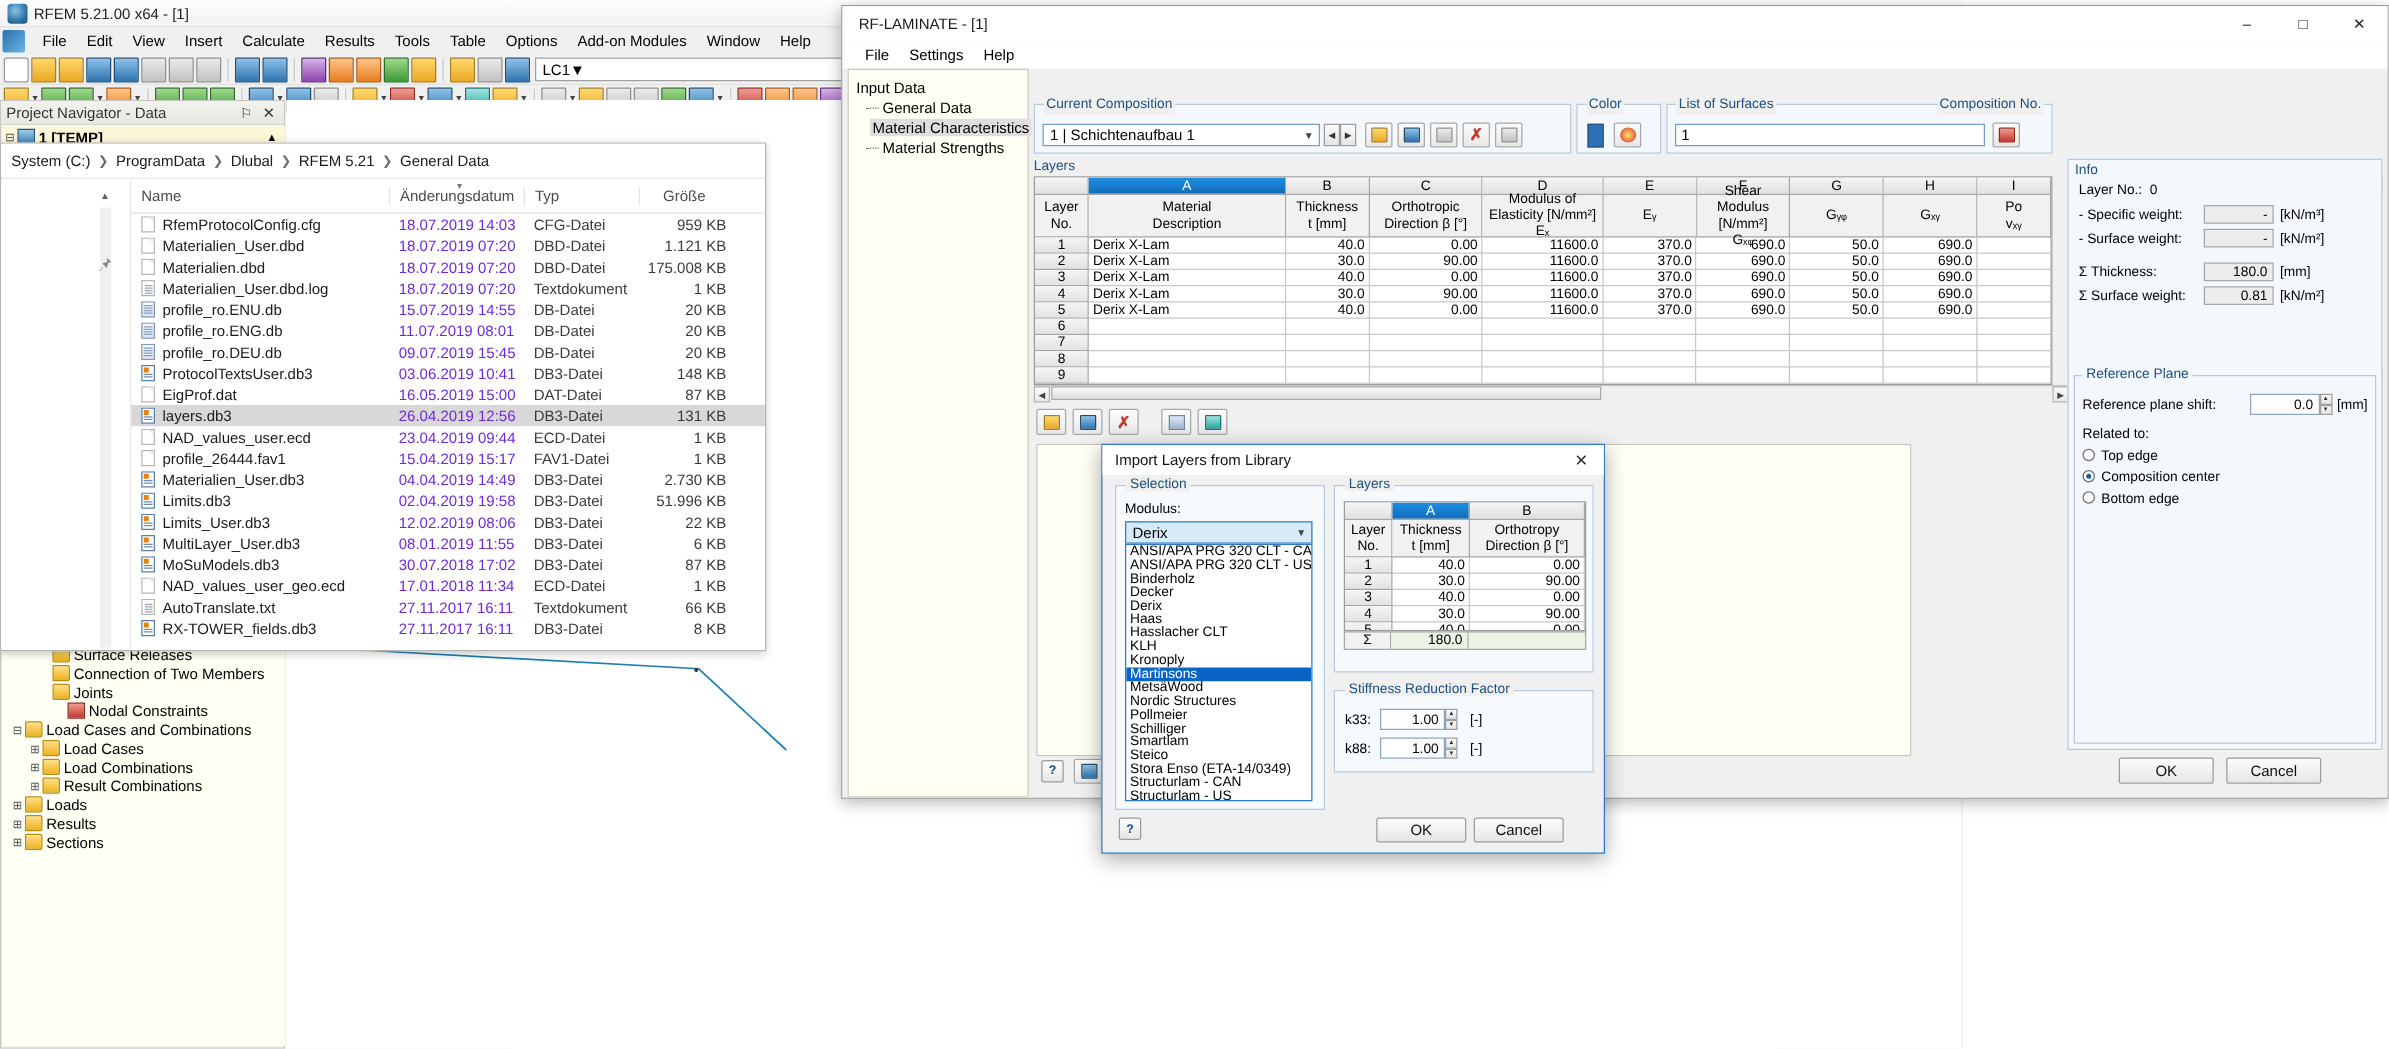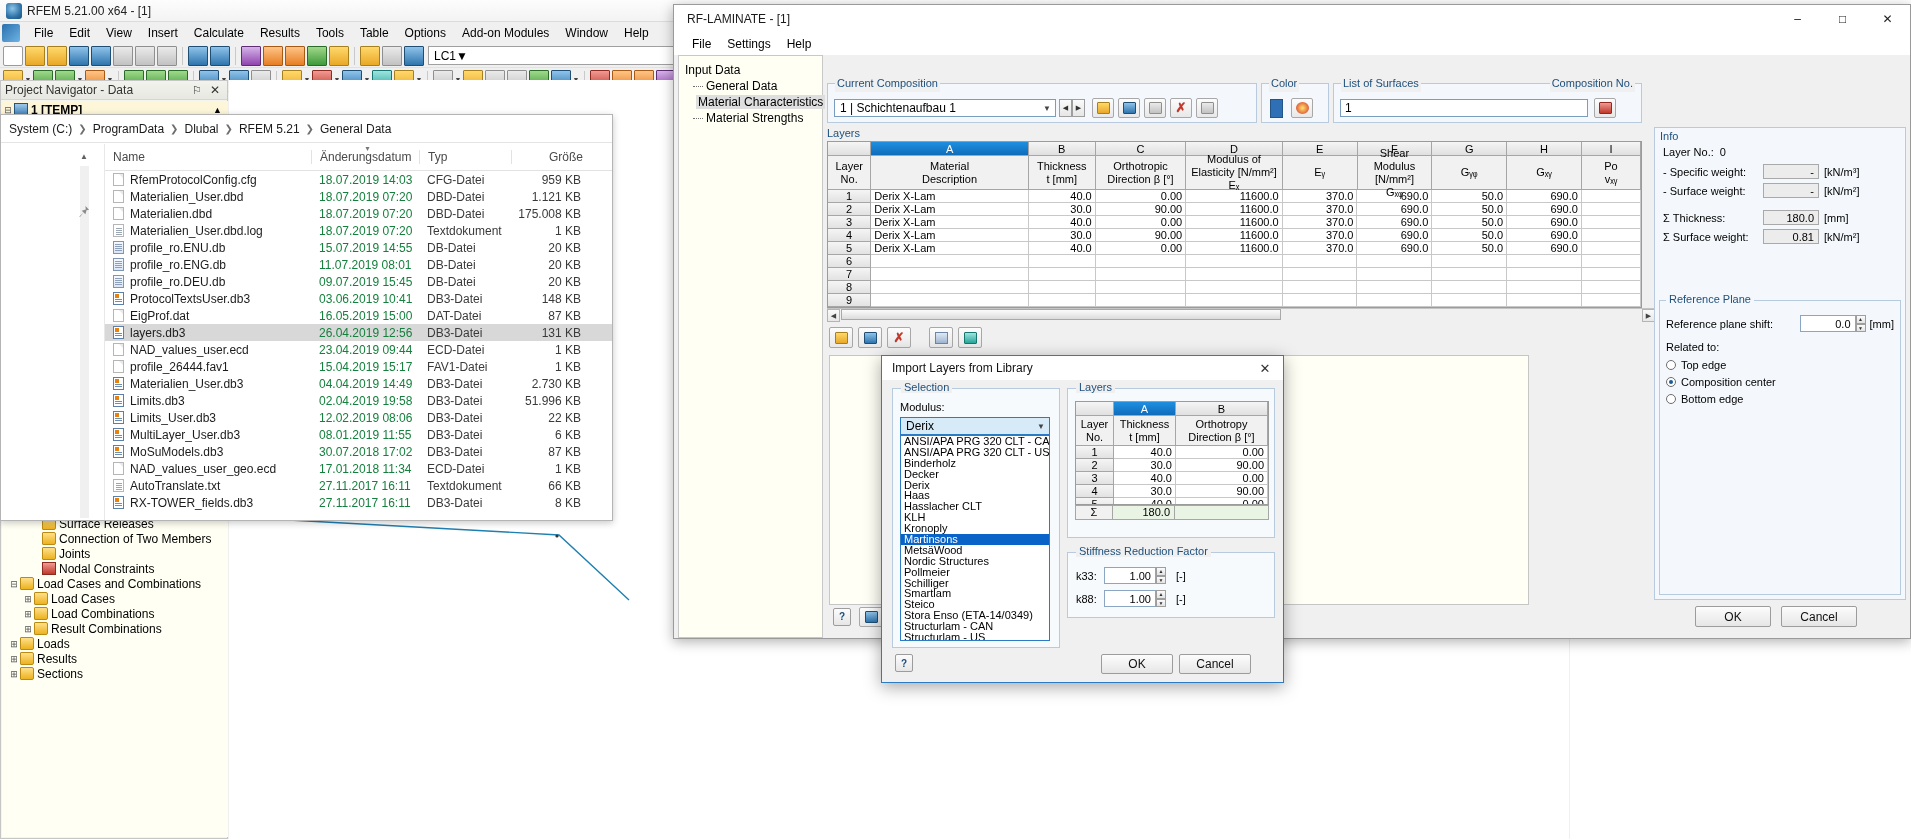--- a/index.html
+++ b/index.html
@@ -94,25 +94,25 @@
   .pin-icon { position:absolute; left:78px; top:62px; width:11px; height:13px; }
   #exp-right { flex:1; position:relative; border-left:1px solid #e8e8e8; }
   #exp-colhead { display:flex; height:27px; align-items:center; font-size:12px; color:#4a4a4a;
      border-bottom:1px solid #e2e2e2; }
   #exp-colhead .ch { padding-left:8px; position:relative; }
   #exp-colhead .ch:not(:first-child) { border-left:1px solid #e2e2e2; }
   #exp-colhead .sortmark { position:absolute; left:50%; top:-6px; font-size:8px; color:#777;}
   .fcol-name { width:206px; }
   .fcol-date { width:108px; }
   .fcol-typ { width:92px; }
-  .fcol-size { width:78px; text-align:right; padding-right:6px;}
+  .fcol-size { width:78px; text-align:center; padding-right:6px;}
   .frow { display:flex; height:17px; align-items:center; font-size:12px; color:#1b1b1b; white-space:nowrap;}
   .frow.selected { background:#d8d8d8; }
   .frow .fname { width:206px; display:flex; align-items:center; padding-left:8px; overflow:hidden;}
-  .frow .fdate { width:108px; padding-left:8px; color:#15803d;}
+  .frow .fdate { width:108px; padding-left:8px; color:#6d28d9;}
   .frow .ftyp { width:92px; padding-left:8px; color:#3a3a3a;}
   .frow .fsize { width:78px; text-align:right; padding-right:8px; color:#3a3a3a;}
   .fileicon { width:11px;height:13px; margin-right:6px; flex:none; position:relative;}
   .fi-plain { background:#fff; border:1px solid #b6b6b6; }
   .fi-plain:after{ content:""; position:absolute; right:0; top:0; border-width:0 4px 4px 0;
      border-style:solid; border-color:#fff #e9e9e9;}
   .fi-txt { background:#fff; border:1px solid #b6b6b6;}
   .fi-txt:before{ content:""; position:absolute; left:2px; top:3px; width:6px; height:1px;
      box-shadow:0 2px 0 #9aa6b2, 0 4px 0 #9aa6b2, 0 6px 0 #9aa6b2; background:#9aa6b2;}
   .fi-db { background:linear-gradient(#f6f9ff,#dbe6f5); border:1px solid #7f95b5;}
@@ -370,21 +370,21 @@
         <div class="tnode" style="padding-left:28px">
           <span class="exp"></span>
           <span class="ti folder"></span>
           <span>Connection of Two Members</span>
         </div>
         <div class="tnode" style="padding-left:28px">
           <span class="exp"></span>
           <span class="ti folder"></span>
           <span>Joints</span>
         </div>
-        <div class="tnode" style="padding-left:28px">
+        <div class="tnode" style="padding-left:40px">
           <span class="exp"></span>
           <span class="ti reddot"></span>
           <span>Nodal Constraints</span>
         </div>
         <div class="tnode" style="padding-left:6px">
           <span class="exp">⊟</span>
           <span class="ti folder"></span>
           <span>Load Cases and Combinations</span>
         </div>
         <div class="tnode" style="padding-left:20px">

